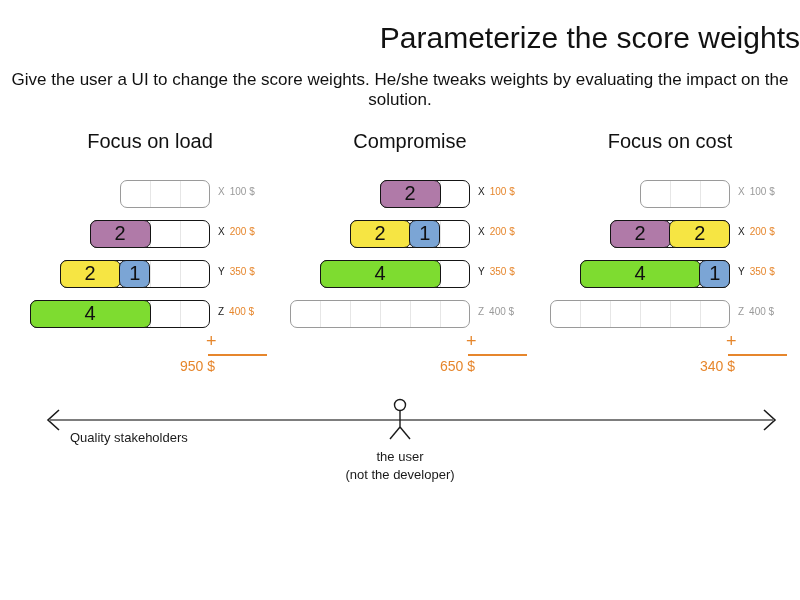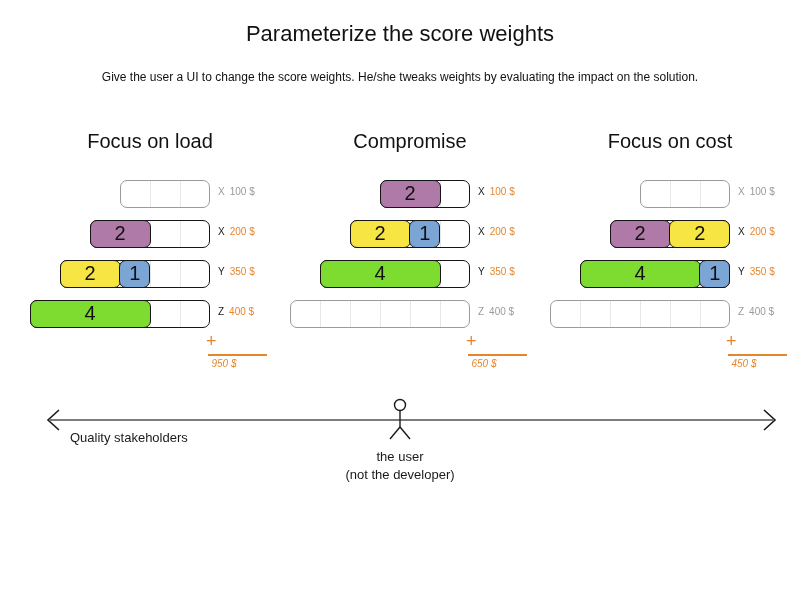--- a/index.html
+++ b/index.html
@@ -1,19 +1,19 @@
 <!DOCTYPE html>
 <html><head>
 <meta charset="utf-8">
 <style>
   html,body{margin:0;padding:0;background:#ffffff;}
   .stage{position:relative;width:800px;height:600px;background:#ffffff;overflow:hidden;
          font-family:"Liberation Sans",sans-serif;color:#111;}
-  .title{position:absolute;top:21px;left:0;width:800px;text-align:center;font-size:22px;color:#111;}
-  .subtitle{position:absolute;top:70px;left:0;width:800px;text-align:center;font-size:12px;color:#111;}
+  .title{position:absolute;top:21px;left:0;width:800px;text-align:right;font-size:30px;color:#111;}
+  .subtitle{position:absolute;top:70px;left:0;width:800px;text-align:center;font-size:17px;color:#111;}
 
   .panel{position:absolute;top:125px;width:270px;height:260px;}
   .p0{left:30px}.p1{left:290px}.p2{left:550px}
   .panel-title{position:absolute;top:5px;left:0;width:240px;text-align:center;font-size:20px;color:#111;}
 
   .row{position:absolute;left:0;width:270px;height:28px;}
   .r0{top:55px}.r1{top:95px}.r2{top:135px}.r3{top:175px}
 
   .box{position:absolute;top:0;height:28px;box-sizing:border-box;border-radius:7px;display:flex;
        background-image:repeating-linear-gradient(to right,transparent 0,transparent 29px,#e6e6e6 29px,#e6e6e6 30px);
@@ -28,21 +28,21 @@
   .w1{width:31px}.w2{width:61px}.w4{width:121px}
   .c-purple{background:#b07aa8}.c-yellow{background:#f6e543}.c-blue{background:#7ba5d5}.c-green{background:#7edc30}
 
   .rowlabel{position:absolute;left:188px;top:6px;font-size:10px;white-space:nowrap;}
   .rowlabel .letter{color:#1a1a1a;margin-right:5px;}
   .rowlabel .price{color:#e6862c;}
   .rowlabel.muted .letter,.rowlabel.muted .price{color:#9a9a9a;}
 
   .plus{position:absolute;left:176px;top:206px;font-size:18px;color:#e6862c;}
   .sumline{position:absolute;left:178px;top:229px;width:59px;height:2px;background:#e6862c;}
-  .total{position:absolute;left:150px;top:233px;width:88px;text-align:center;font-size:10px;color:#e6862c;font-style:italic;}
+  .total{position:absolute;left:150px;top:233px;width:88px;text-align:left;font-size:14px;color:#e6862c;}
 
   .axis-svg{position:absolute;left:0;top:395px;}
   .axis-label{position:absolute;font-size:13px;color:#1a1a1a;white-space:nowrap;}
   .lbl-quality{left:70px;top:430px;}
   .lbl-financial{left:530px;top:430px;width:200px;text-align:right;}
   .lbl-user1{left:0;top:449px;width:800px;text-align:center;}
   .lbl-user2{left:0;top:467px;width:800px;text-align:center;}
 </style>
 </head>
 <body>
@@ -154,21 +154,21 @@
           </div>
       </div>
       <div class="rowlabel"><span class="letter">Y</span><span class="price">350 $</span></div>
     </div>
     <div class="row r3">
       <div class="box cap6 empty"></div>
       <div class="rowlabel muted"><span class="letter">Z</span><span class="price">400 $</span></div>
     </div>
     <div class="plus">+</div>
     <div class="sumline"></div>
-    <div class="total">450 $</div>
+    <div class="total">340 $</div>
   </div>
 
   <svg class="axis-svg" width="800" height="55" viewBox="0 0 800 55">
     <line x1="50" y1="25" x2="773" y2="25" stroke="#7d7d7d" stroke-width="2"></line>
     <polyline points="59,15 48,25 59,35" fill="none" stroke="#1a1a1a" stroke-width="1.6"></polyline>
     <polyline points="764,15 775,25 764,35" fill="none" stroke="#1a1a1a" stroke-width="1.6"></polyline>
     <g>
       <circle cx="400" cy="10" r="5.5" fill="#ffffff" stroke="#1a1a1a" stroke-width="1.4"></circle>
       <line x1="400" y1="15.5" x2="400" y2="32" stroke="#1a1a1a" stroke-width="1.4"></line>
       <line x1="400" y1="32" x2="390" y2="44" stroke="#1a1a1a" stroke-width="1.4"></line>

